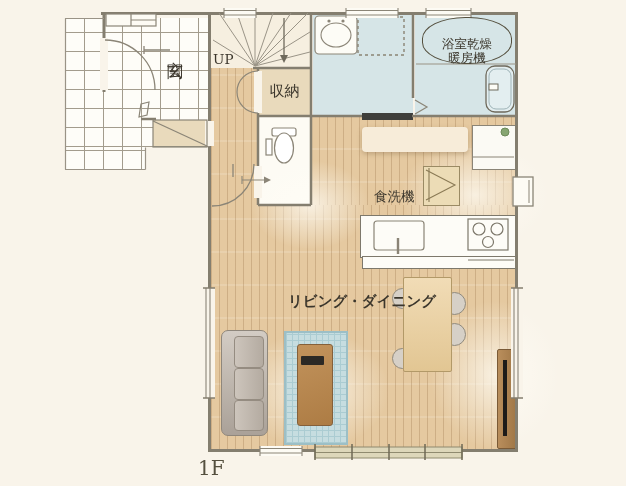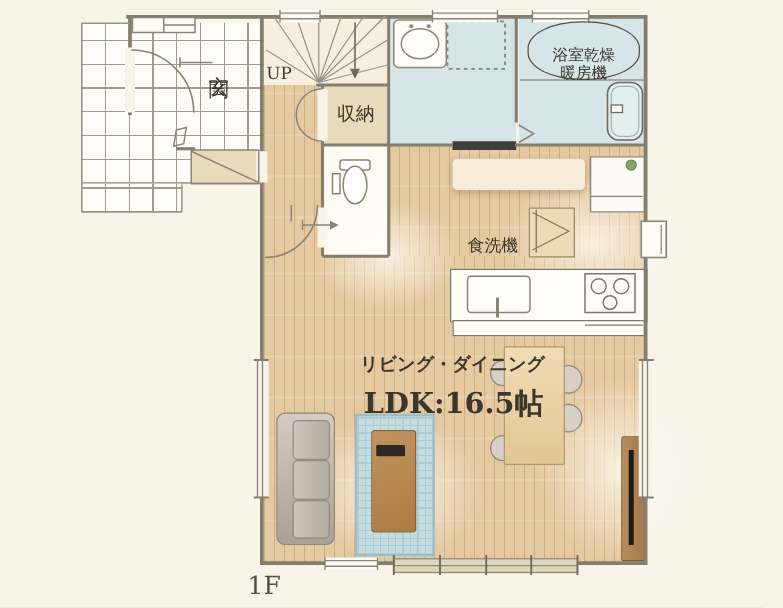--- a/index.html
+++ b/index.html
@@ -240,17 +240,16 @@
   </svg>
 
   <div class="abs lbl v" style="left:164px;top:48px;font-size:16px;">玄関</div>
   <div class="abs lbl" style="left:213px;top:51px;font-size:13.5px;">UP</div>
   <div class="abs lbl" style="left:258px;top:82px;width:53px;text-align:center;font-size:15px;">収納</div>
   <div class="abs blob" style="left:422px;top:17px;width:88px;height:45px;">
     <span class="lbl" style="font-size:12.5px;margin-top:20px;">浴室乾燥</span>
     <span class="lbl" style="font-size:12.5px;">暖房機</span>
   </div>
   <div class="abs lbl" style="left:374px;top:188px;font-size:13.5px;">食洗機</div>
-  <div class="abs lbl" style="left:288px;top:282px;font-size:14.5px;font-weight:600;">リビング・ダイニング</div>
-  <div class="abs lbl" style="left:291px;top:307px;font-size:23px;font-weight:600;">LDK:16.5帖</div>
+  <div class="abs lbl" style="left:288px;top:292px;font-size:14.5px;font-weight:600;">リビング・ダイニング</div>
   <div class="abs lbl" style="left:198px;top:456px;font-size:20px;color:#55503f;">1F</div>
 
 </div>
 
 </body></html>

